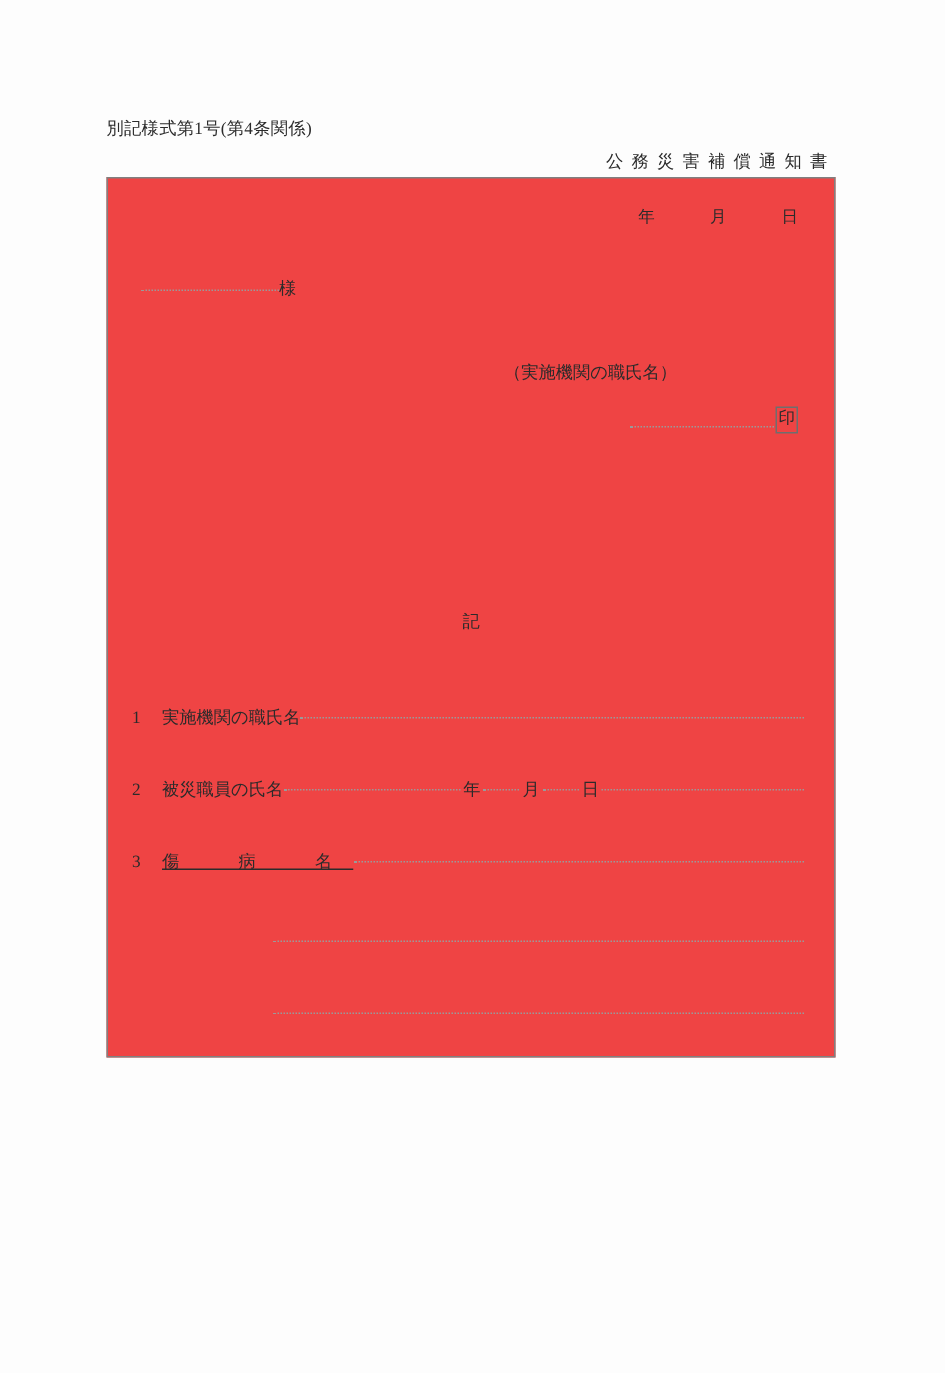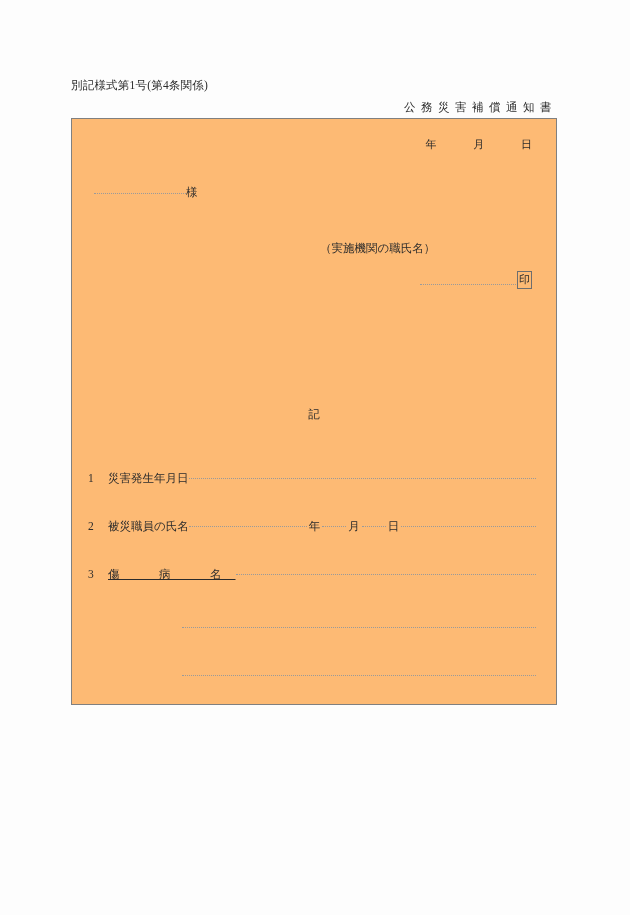--- a/index.html
+++ b/index.html
@@ -45,21 +45,21 @@
 
   
   .form-box {
     position: absolute;
     left: 71px;
     top: 118px;
     width: 486px;
     height: 587px;
     border: 1px solid #808080;
     box-sizing: border-box;
-    background: #fdba74;
+    background: #ef4444;
   }
 
   .inner {
     position: absolute;
     left: 0;
     top: 0;
     right: 0;
     bottom: 0;
   }
 
@@ -91,21 +91,21 @@
     display: inline-block;
     width: 92px;
     border-bottom: 1px dotted #9a9a9a;
     position: relative;
     top: -2px;
   }
 
   
   .issuer {
     position: absolute;
-    left: 248px;
+    left: 264px;
     top: 122px;
     font-size: 11.5px;
     white-space: nowrap;
   }
 
   .seal-row {
     position: absolute;
     right: 24px;
     top: 152px;
     display: flex;
@@ -235,21 +235,21 @@
       <div class="seal-row">
         <span class="leader"></span>
         <span class="seal-box">印</span>
       </div>
 
 
       <div class="ki">記</div>
 
       <div class="item item-1">
         <span class="num">1</span>
-        <span class="label">災害発生年月日</span>
+        <span class="label">実施機関の職氏名</span>
         <span class="fill"></span>
       </div>
 
       <div class="item item-2">
         <span class="num">2</span>
         <span class="label">被災職員の氏名</span>
         <span class="fill w-fixed"></span>
         <span class="unit">年</span>
         <span class="fill w-small"></span>
         <span class="unit">月</span>

